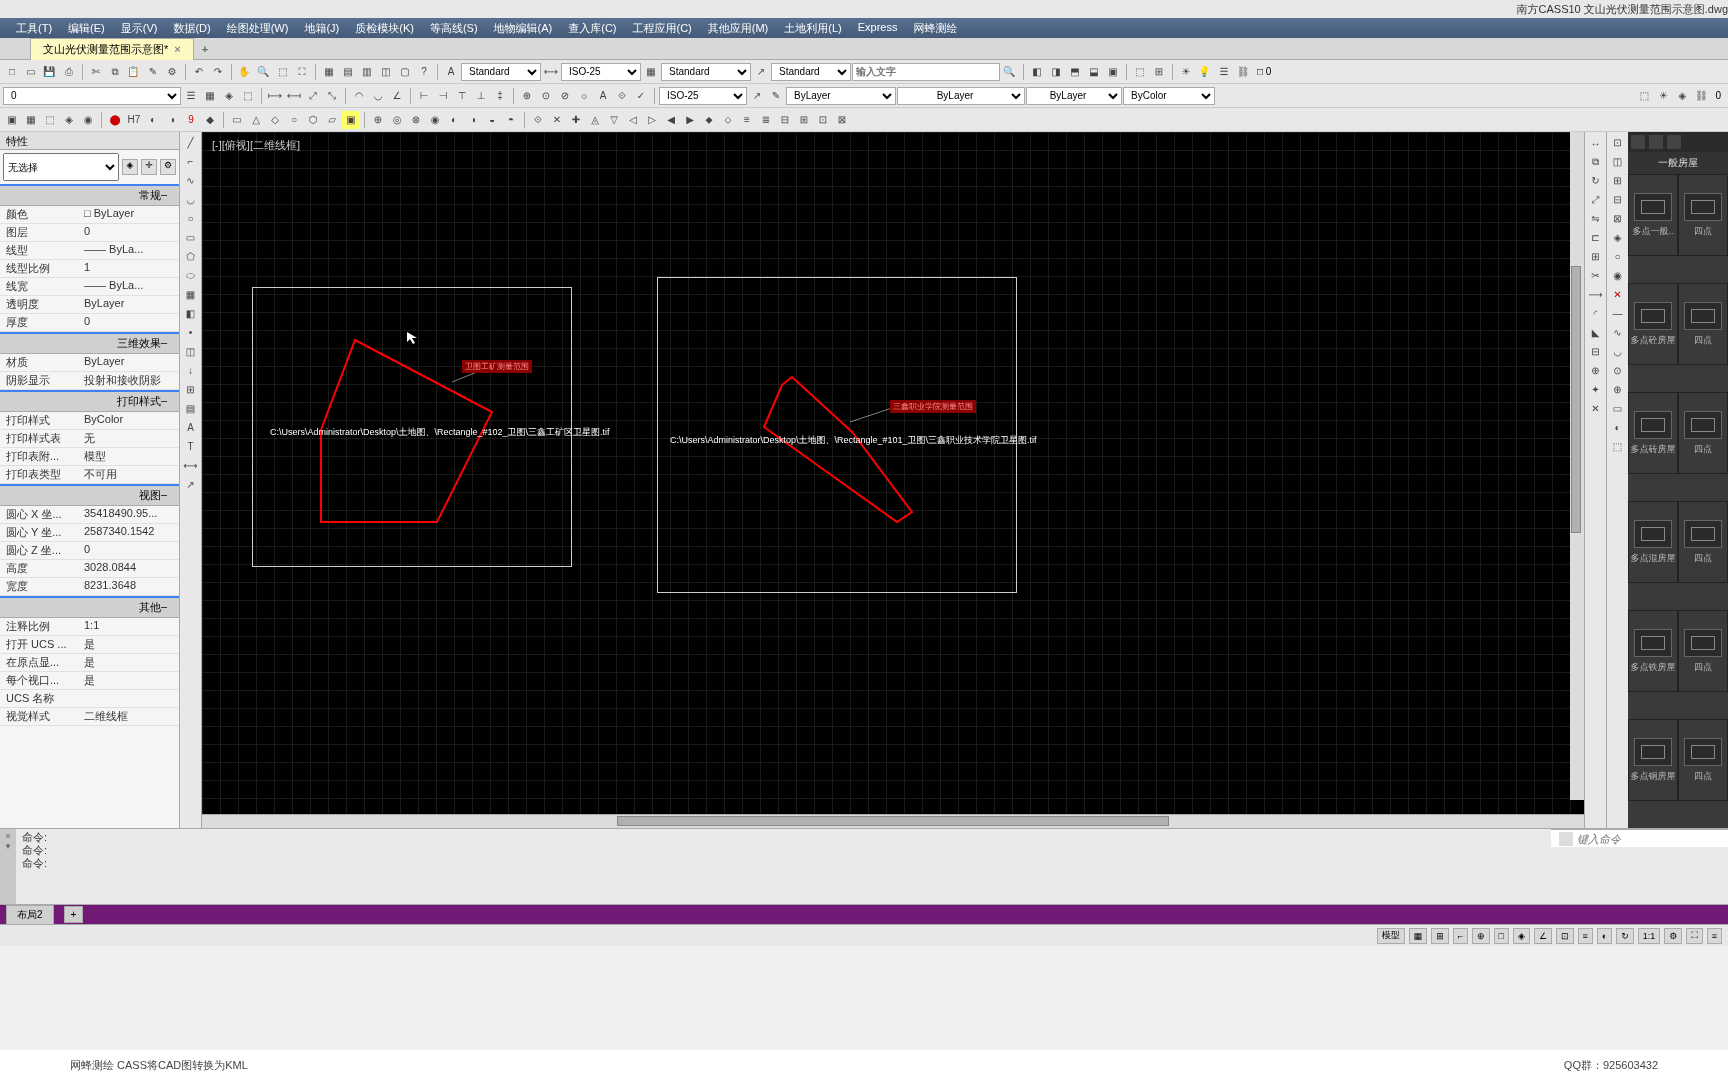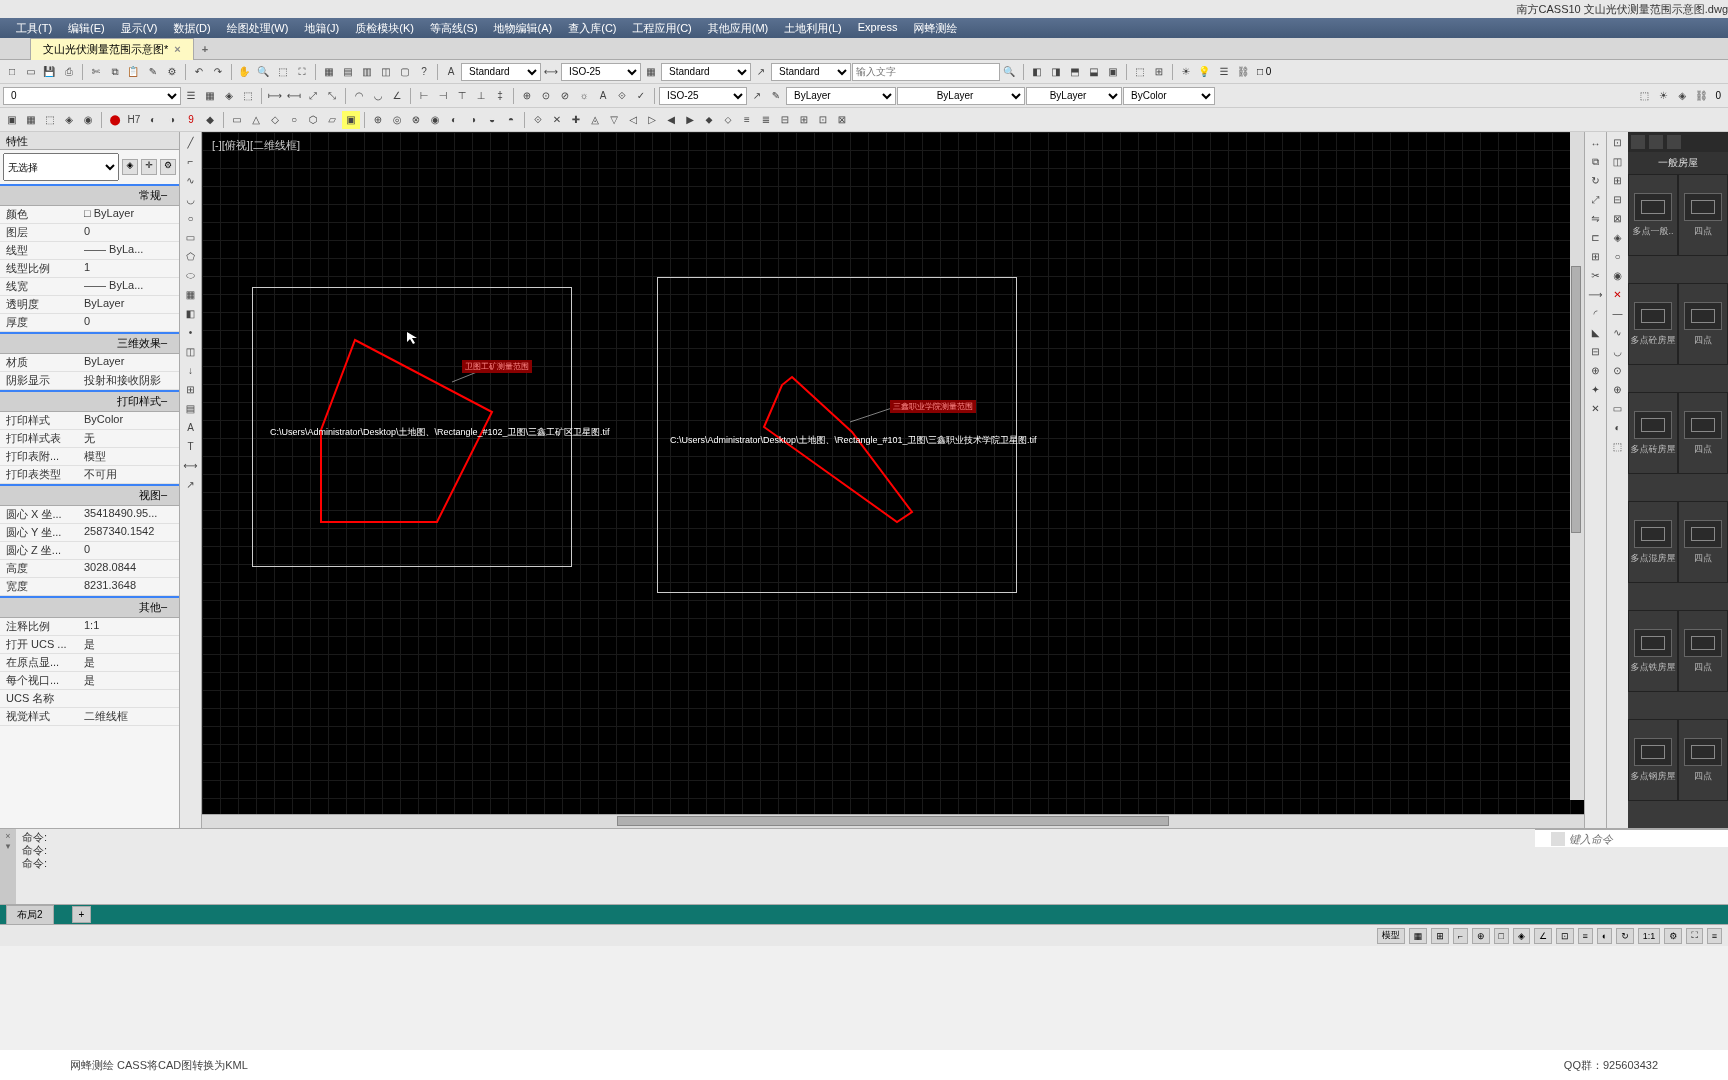--- a/index.html
+++ b/index.html
@@ -54,24 +54,24 @@
 .pal-item .sw::before{content:"";position:absolute;inset:6px;border:1px solid #888}
 .pal-item .lbl{font-size:9px;color:#bbb}
 .pal-foot{display:flex;flex-direction:column}
 .pal-foot div{padding:3px 6px;font-size:10px;border-top:1px solid #222;text-align:right}
 .cmd-panel{height:76px;background:#eaeaea;border-top:1px solid #aaa;display:flex}
 .cmd-close{width:16px;background:#c8c8c8;display:flex;flex-direction:column;align-items:center;padding:2px}
 .cmd-close span{font-size:9px;color:#666}
 .cmd-body{flex:1;display:flex;flex-direction:row;font-family:Consolas,monospace;font-size:11px}
 .cmd-log{flex:1;background:#eaeaea;padding:2px 6px;color:#333;overflow:hidden}
 .cmd-log div{line-height:13px}
-.cmd-input{height:18px;background:#fff;border-top:1px solid #aaa;display:flex;align-items:center;padding:0 16px;gap:4px}
+.cmd-input{height:18px;background:#fff;border-top:1px solid #aaa;display:flex;align-items:center;padding:0 8px;gap:4px}
 .cmd-input .ci-icon{width:14px;height:14px;background:#ddd}
 .cmd-input input{flex:1;border:none;font-style:italic;color:#999;outline:none;font-size:11px}
-.mtabs{height:20px;background:#0f766e;border-top:1px solid #aaa;display:flex;align-items:center;padding-left:6px;gap:18px}
+.mtabs{height:20px;background:#701a75;border-top:1px solid #aaa;display:flex;align-items:center;padding-left:6px;gap:10px}
 .mtab{padding:2px 10px;background:#d0d0d0;border:1px solid #aaa;font-size:10px}
 .statusbar{height:22px;background:#e8e8e8;border-top:1px solid #aaa;display:flex;align-items:center;justify-content:flex-end;gap:4px;padding:0 6px}
 .sbtn{height:16px;padding:0 4px;background:#d8d8d8;border:1px solid #aaa;font-size:9px;display:flex;align-items:center}
 .footer{position:absolute;bottom:0;left:0;right:0;height:30px;display:flex;align-items:center;justify-content:space-between;padding:0 70px 0 70px;color:#444;font-size:12px;background:#fff}
 svg{position:absolute;inset:0;width:100%;height:100%;pointer-events:none}
 .leader{stroke:#fff;stroke-width:0.5}
 </style>
 </head>
 <body>
 
@@ -131,21 +131,21 @@
 <div class="tbtn">?</div>
 <div class="tsep"></div>
 <div class="tbtn">A</div>
 <select class="tselect" style="width:80px"><option>Standard</option></select>
 <div class="tbtn">⟷</div>
 <select class="tselect" style="width:80px"><option>ISO-25</option></select>
 <div class="tbtn">▦</div>
 <select class="tselect" style="width:90px"><option>Standard</option></select>
 <div class="tbtn">↗</div>
 <select class="tselect" style="width:80px"><option>Standard</option></select>
-<input class="tinput" style="width: 148px;" placeholder="输入文字">
+<input class="tinput" style="width: 148px; font-weight: bold;" placeholder="输入文字">
 <div class="tbtn">🔍</div>
 <div class="tsep"></div>
 <div class="tbtn">◧</div>
 <div class="tbtn">◨</div>
 <div class="tbtn">⬒</div>
 <div class="tbtn">⬓</div>
 <div class="tbtn">▣</div>
 <div class="tsep"></div>
 <div class="tbtn">⬚</div>
 <div class="tbtn">⊞</div>

